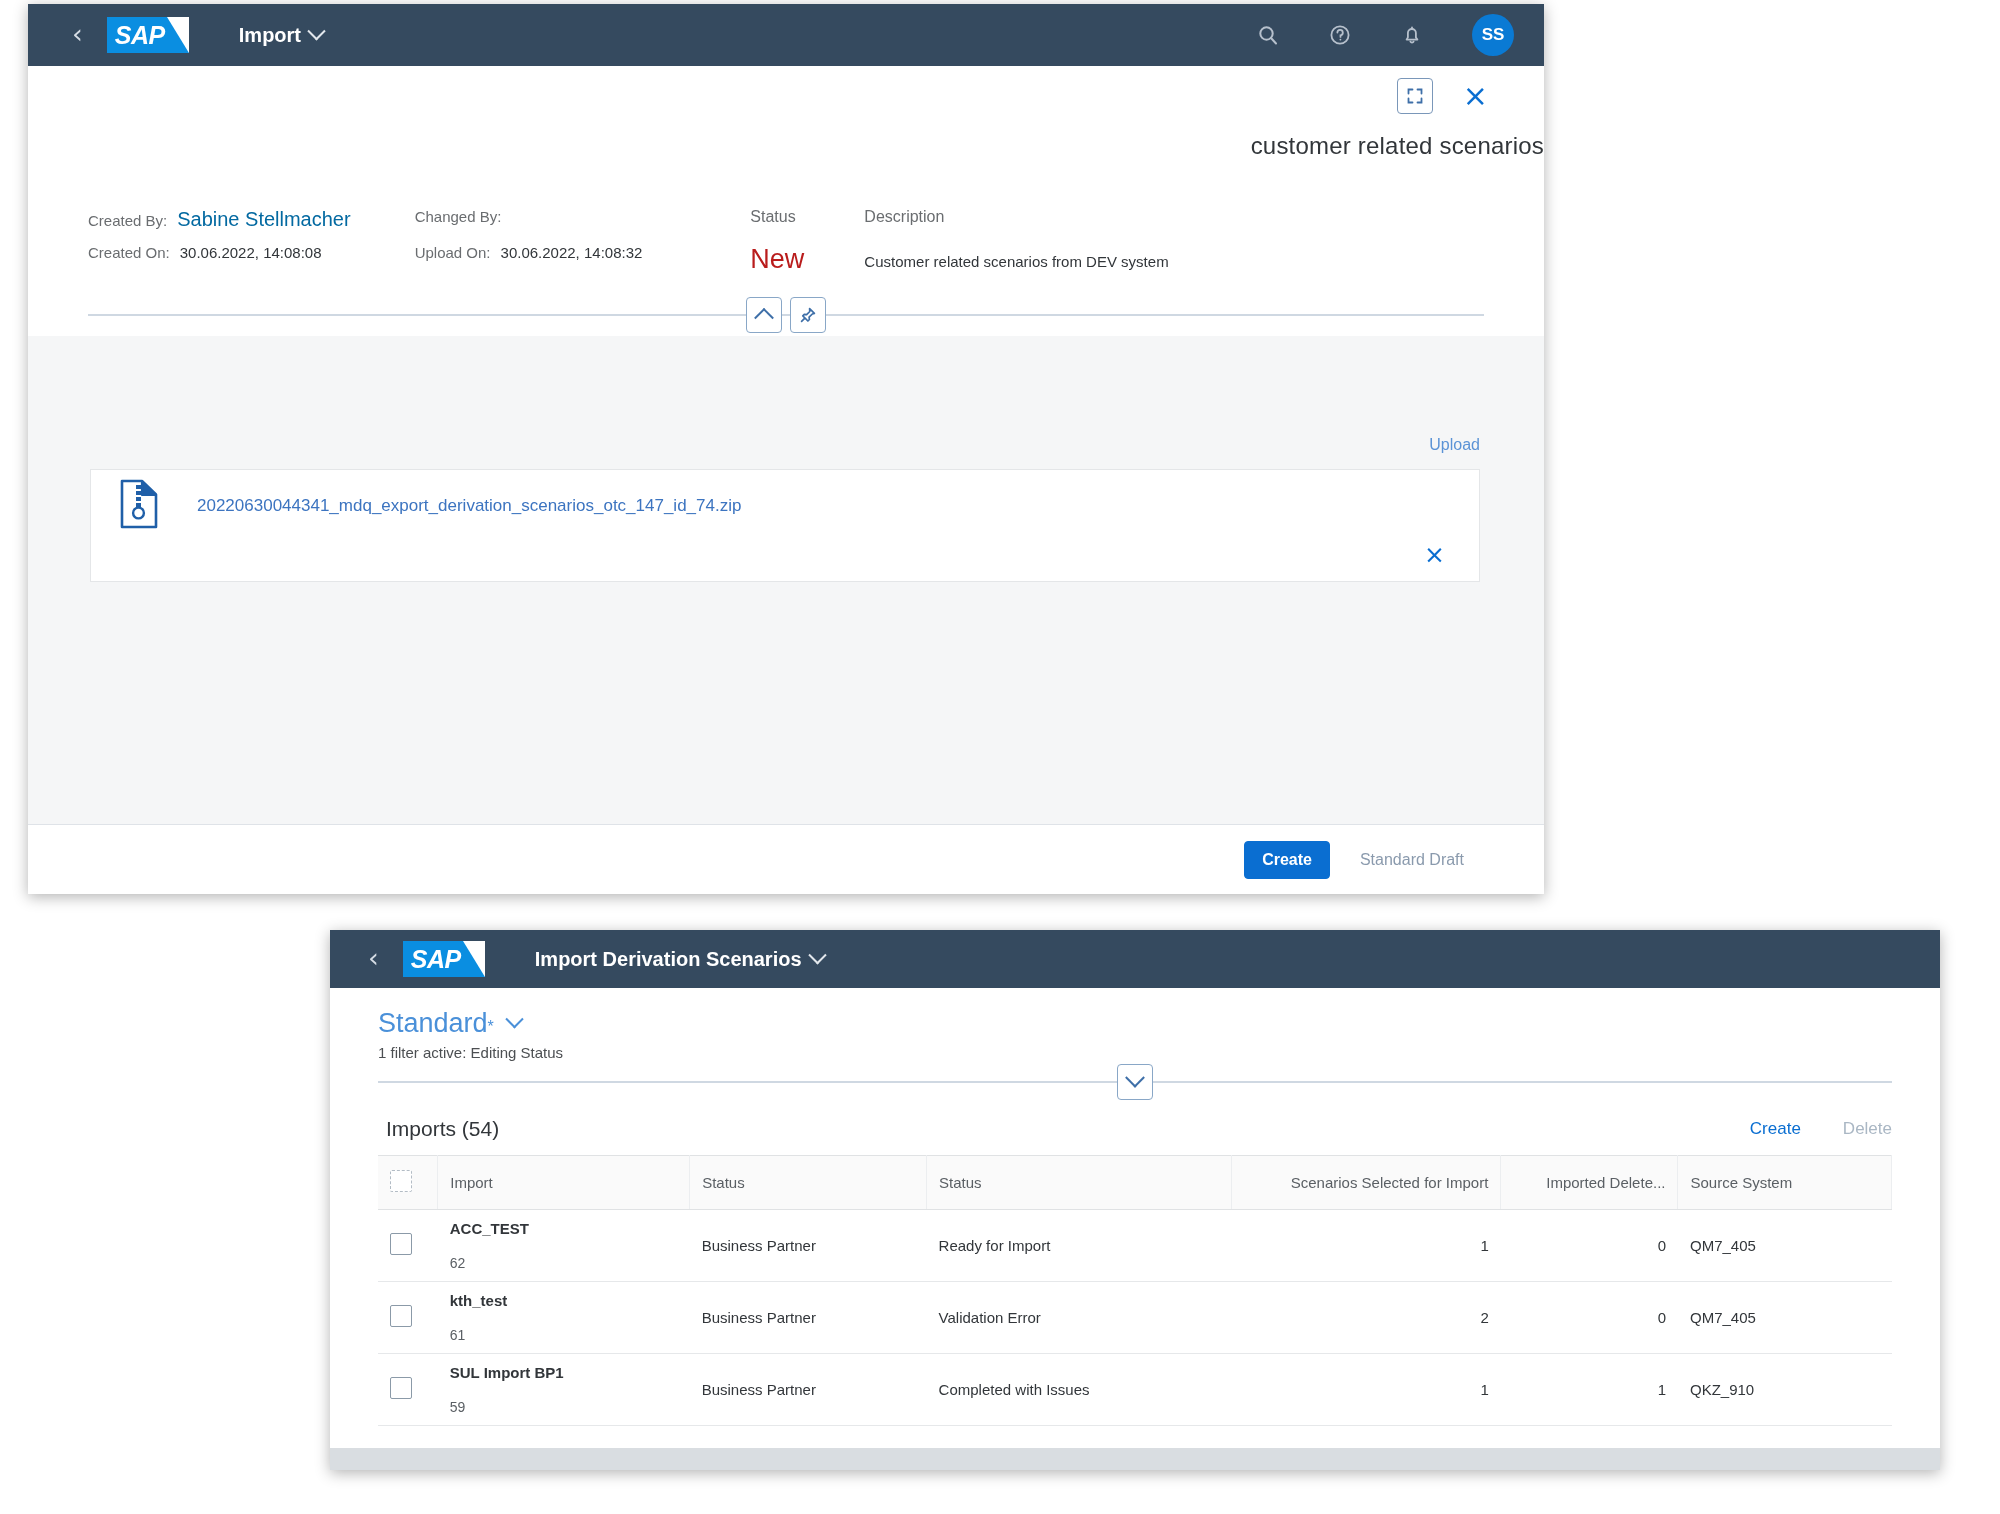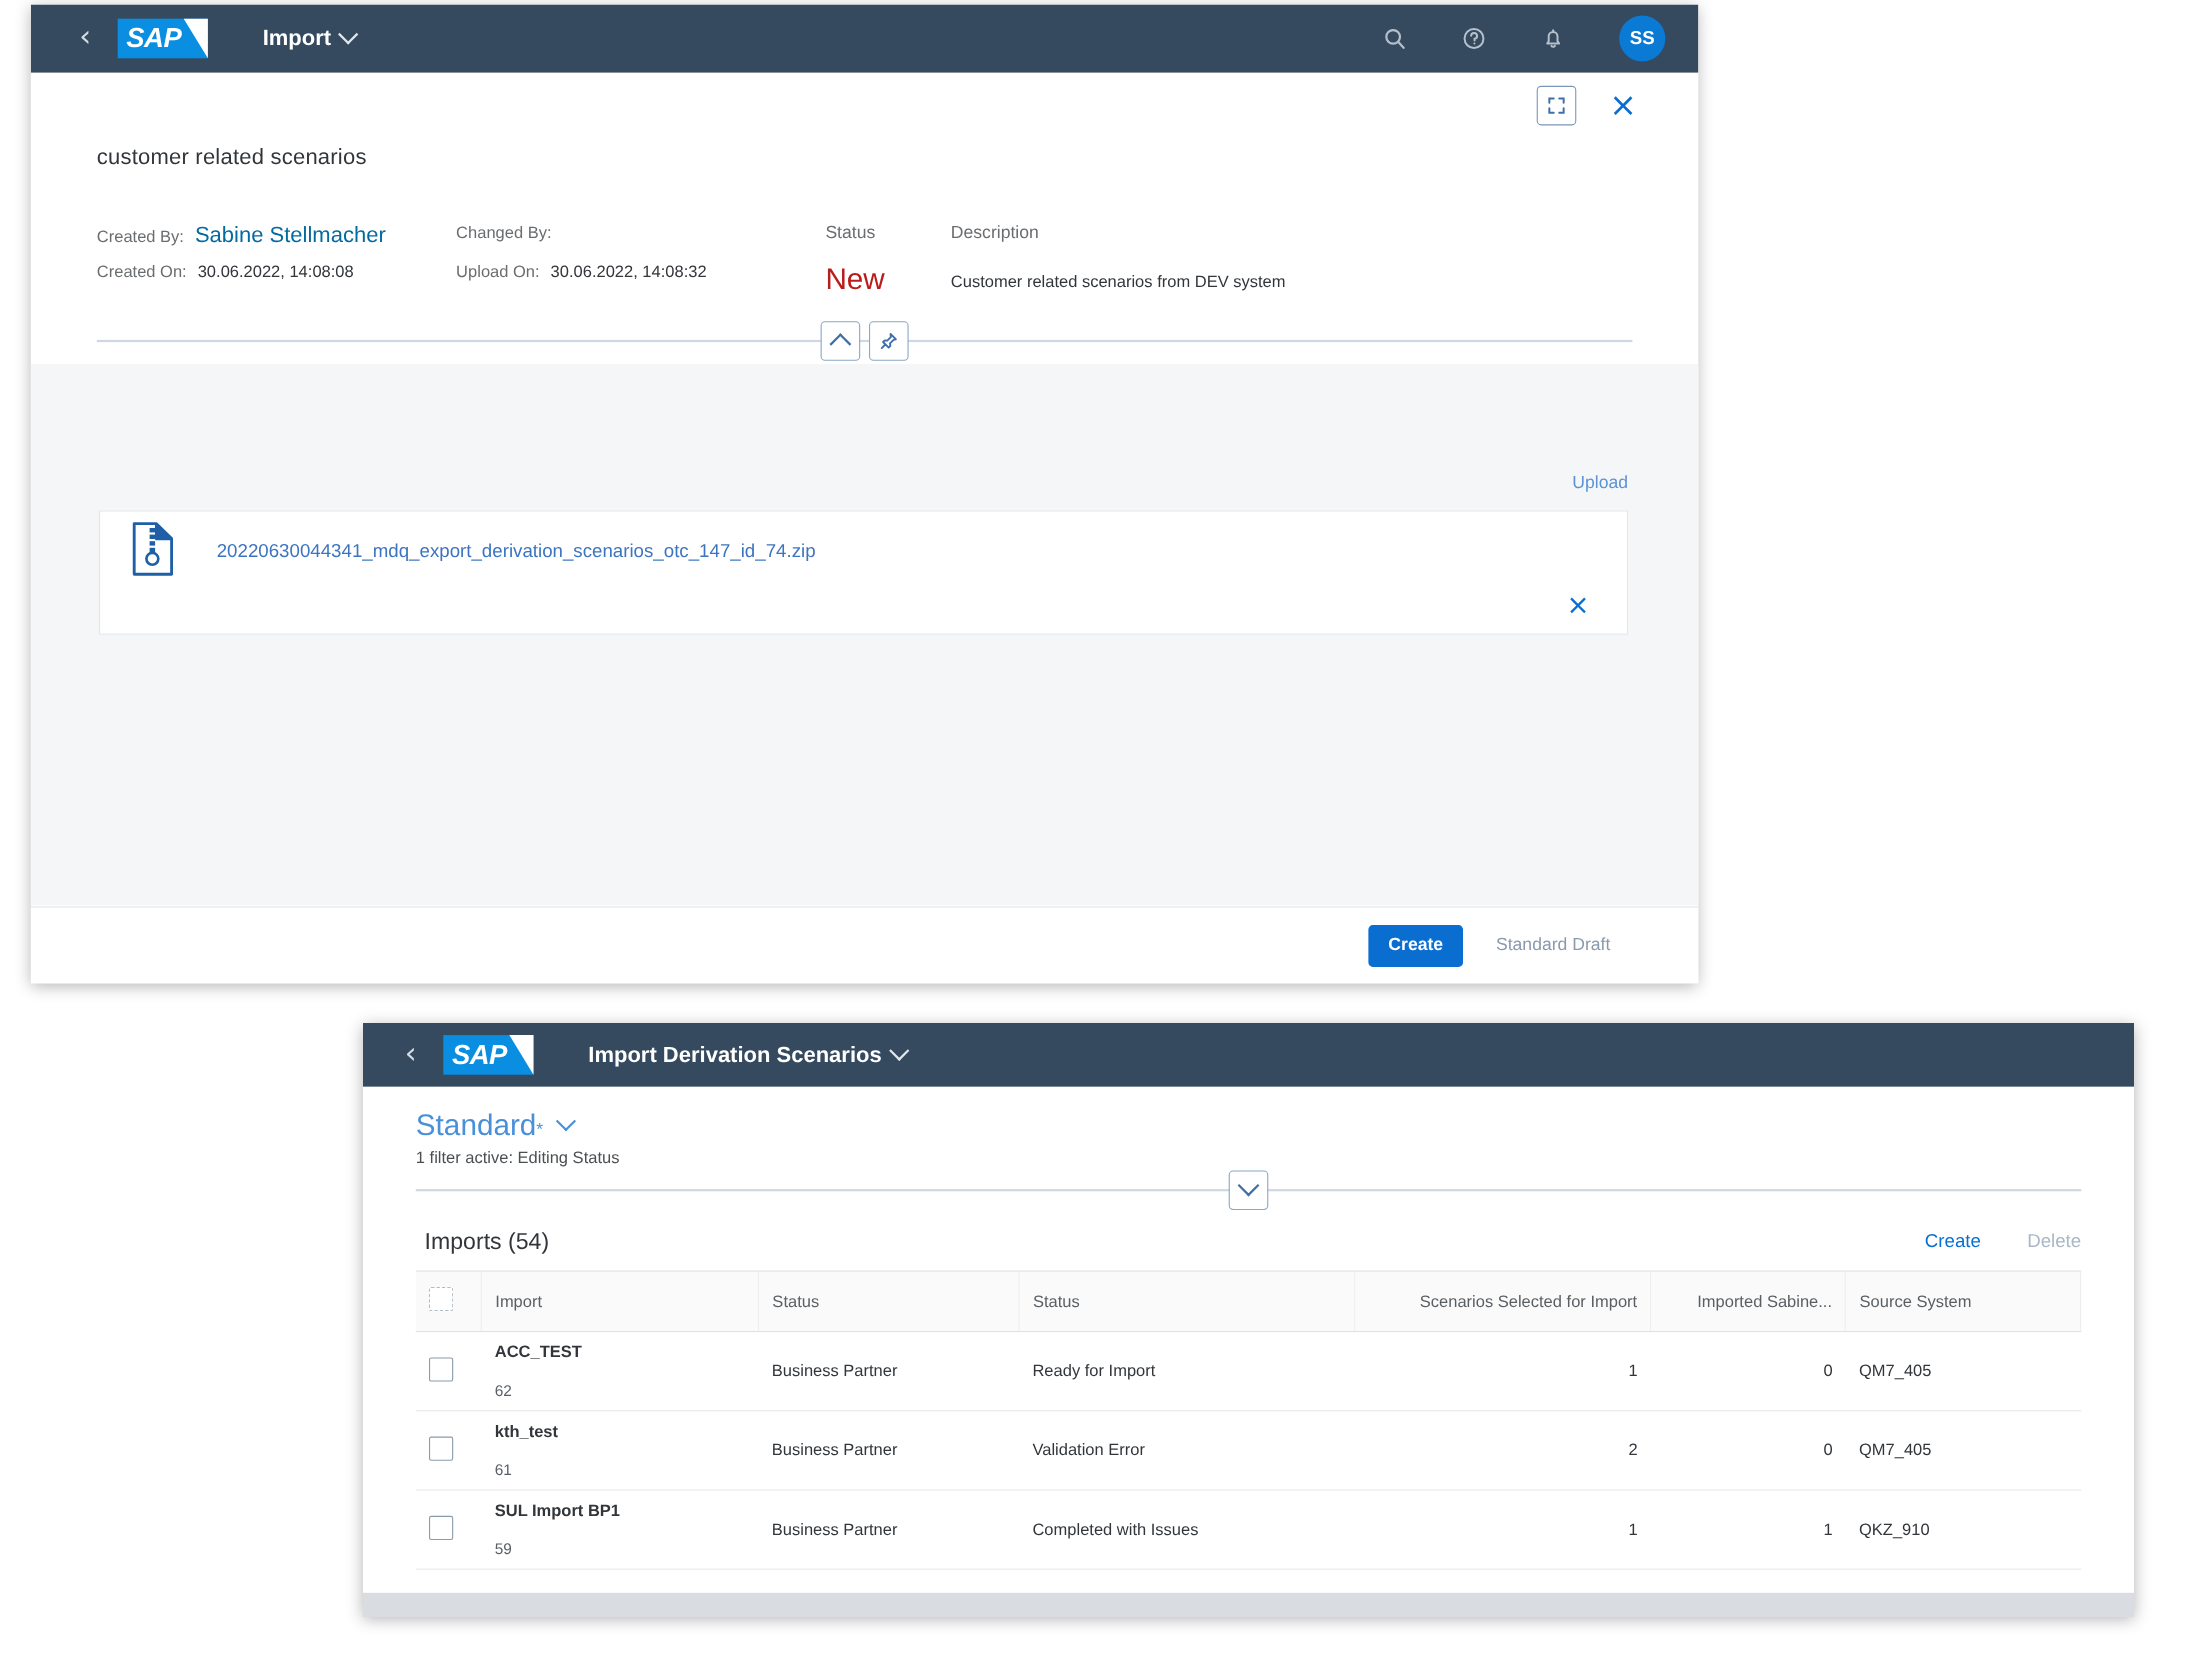--- a/index.html
+++ b/index.html
@@ -134,24 +134,25 @@
   }
   .tool-x {
     color: #0a6ed1;
     font-size: 30px;
     line-height: 1;
     cursor: pointer;
     font-family: "DejaVu Sans", sans-serif;
   }
 
   .obj-title {
-    font-size: 20px;
+    font-size: 24px;
     color: #32363a;
     padding: 22px 0 0 60px;
     letter-spacing: .2px;
+    text-align: right;
   }
 
   .obj-head {
     display: flex;
     padding: 48px 0 0 60px;
     font-size: 15px;
     color: #6a6d70;
   }
   .oh-col { margin-right: 64px; }
   .oh-row {
@@ -567,21 +568,21 @@
       <col style="width:166px">
       <col style="width:200px">
     </colgroup>
     <thead>
       <tr>
         <th><span class="chk header"></span></th>
         <th>Import</th>
         <th>Status</th>
         <th>Status</th>
         <th class="num">Scenarios Selected for Import</th>
-        <th class="num">Imported Sabine...</th>
+        <th class="num">Imported Delete...</th>
         <th>Source System</th>
       </tr>
     </thead>
     <tbody>
       <tr>
         <td><span class="chk"></span></td>
         <td>
           <div class="cell-main">ACC_TEST</div>
           <div class="cell-sub">62</div>
         </td>

